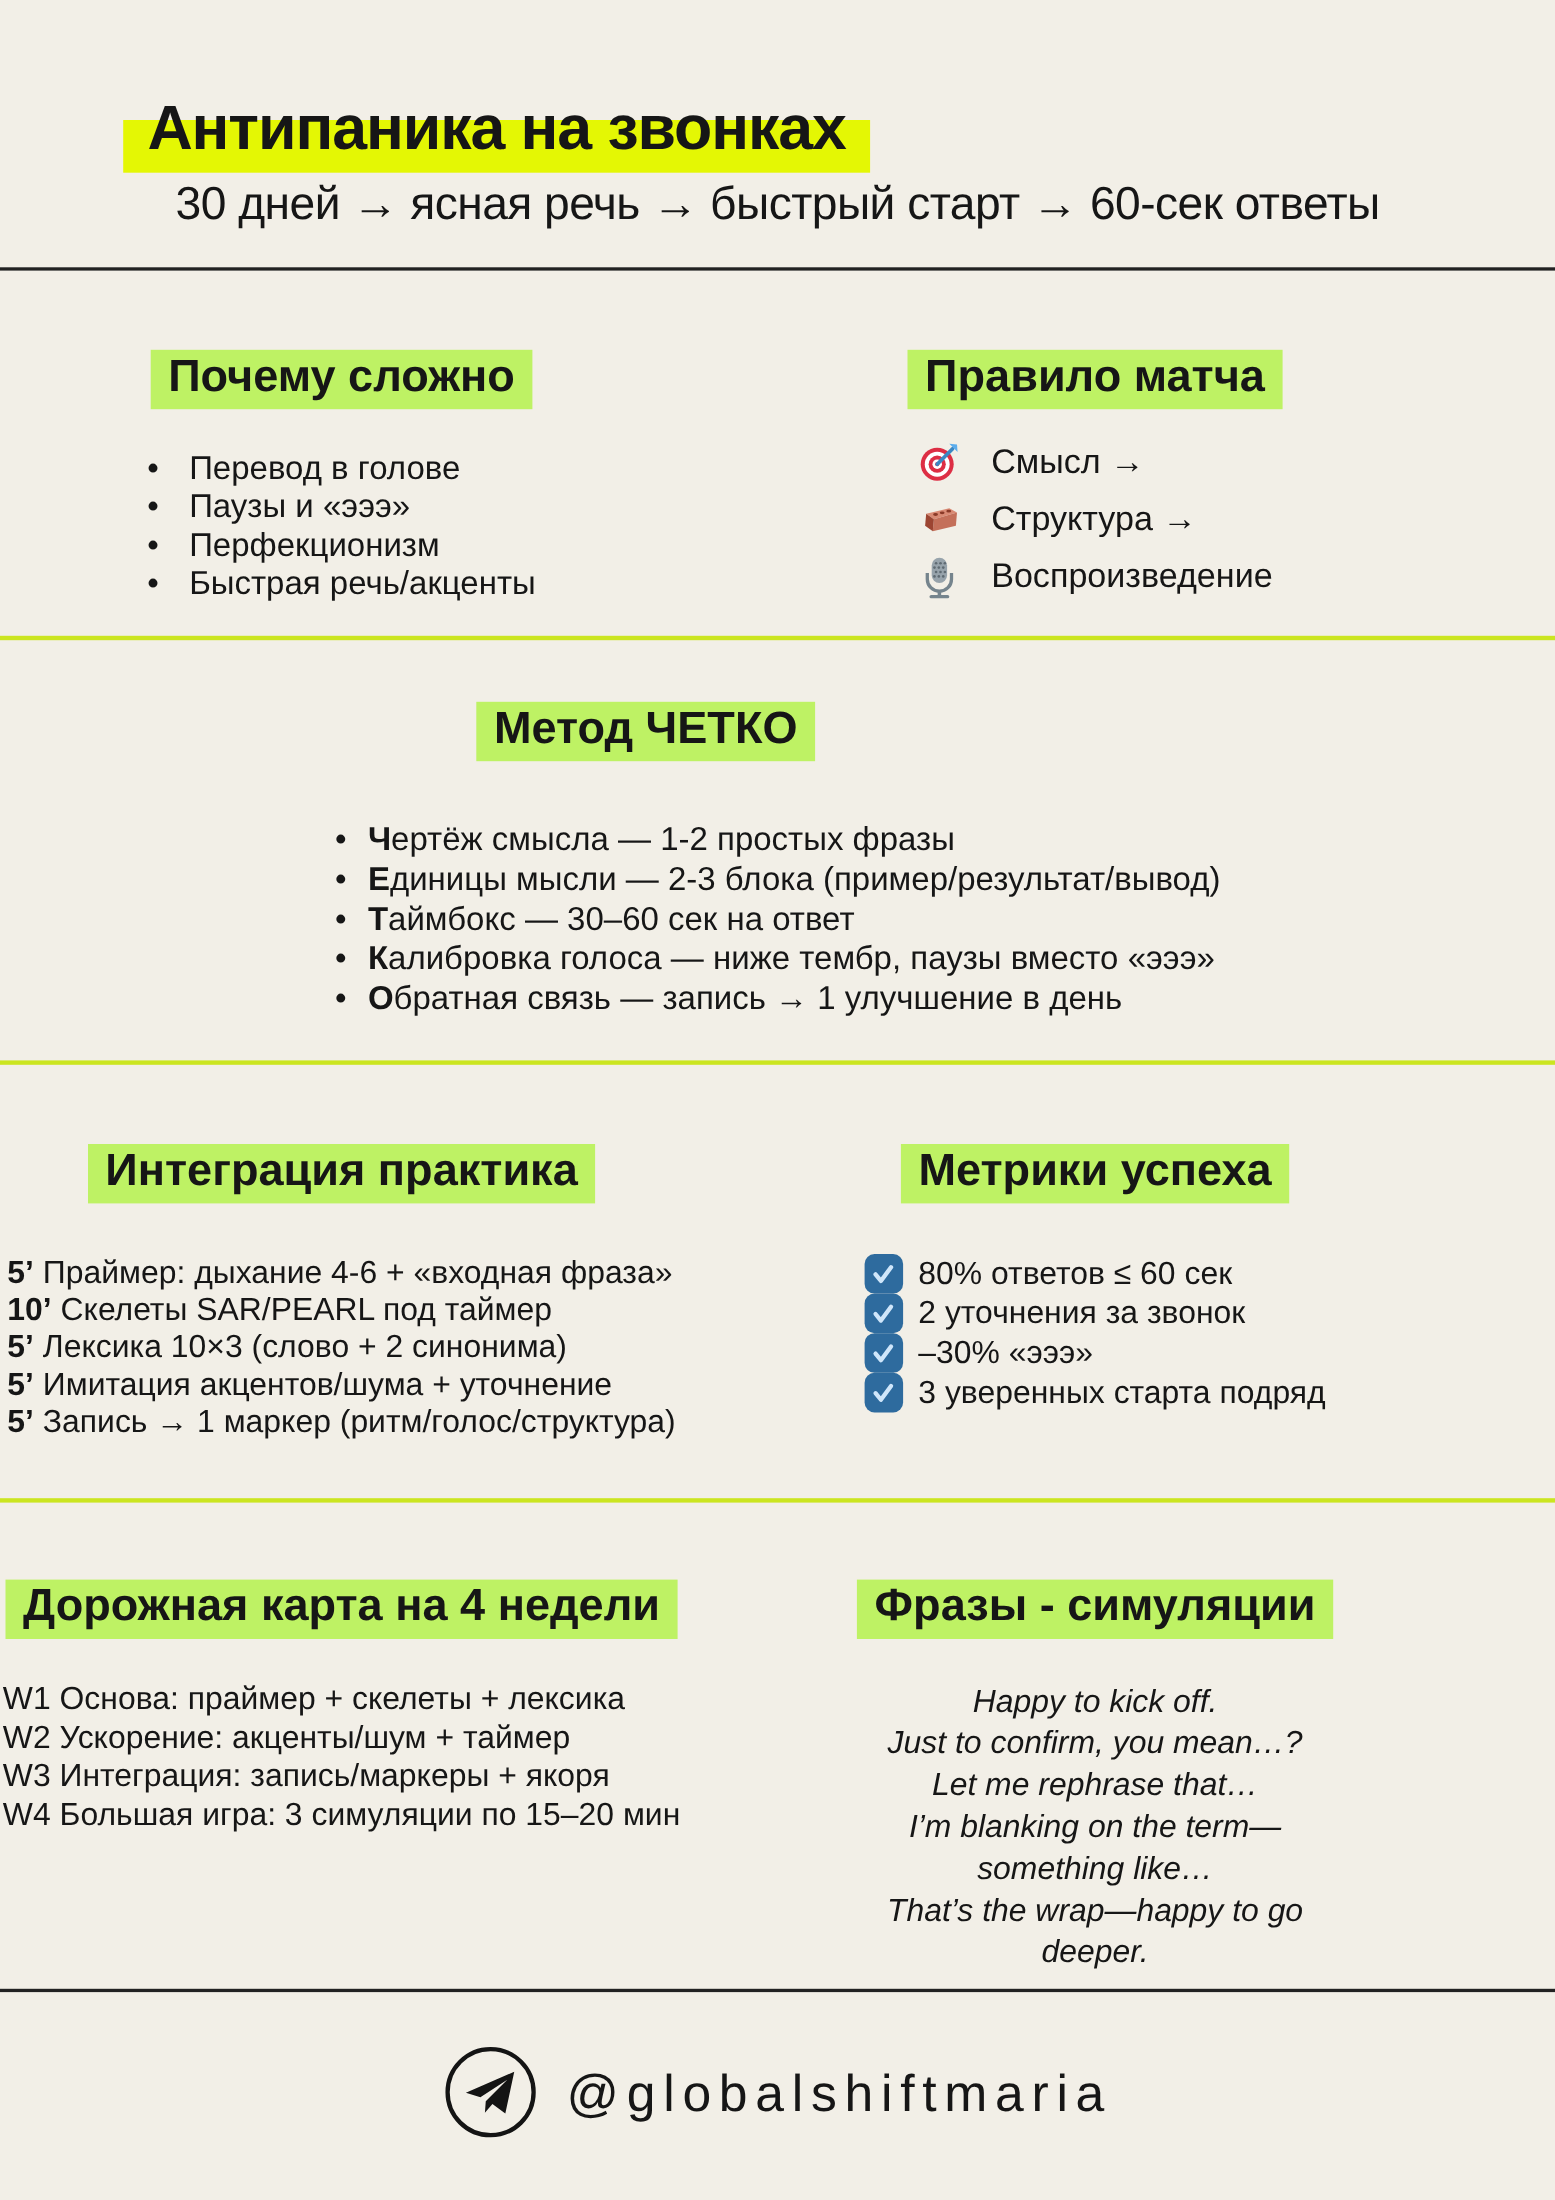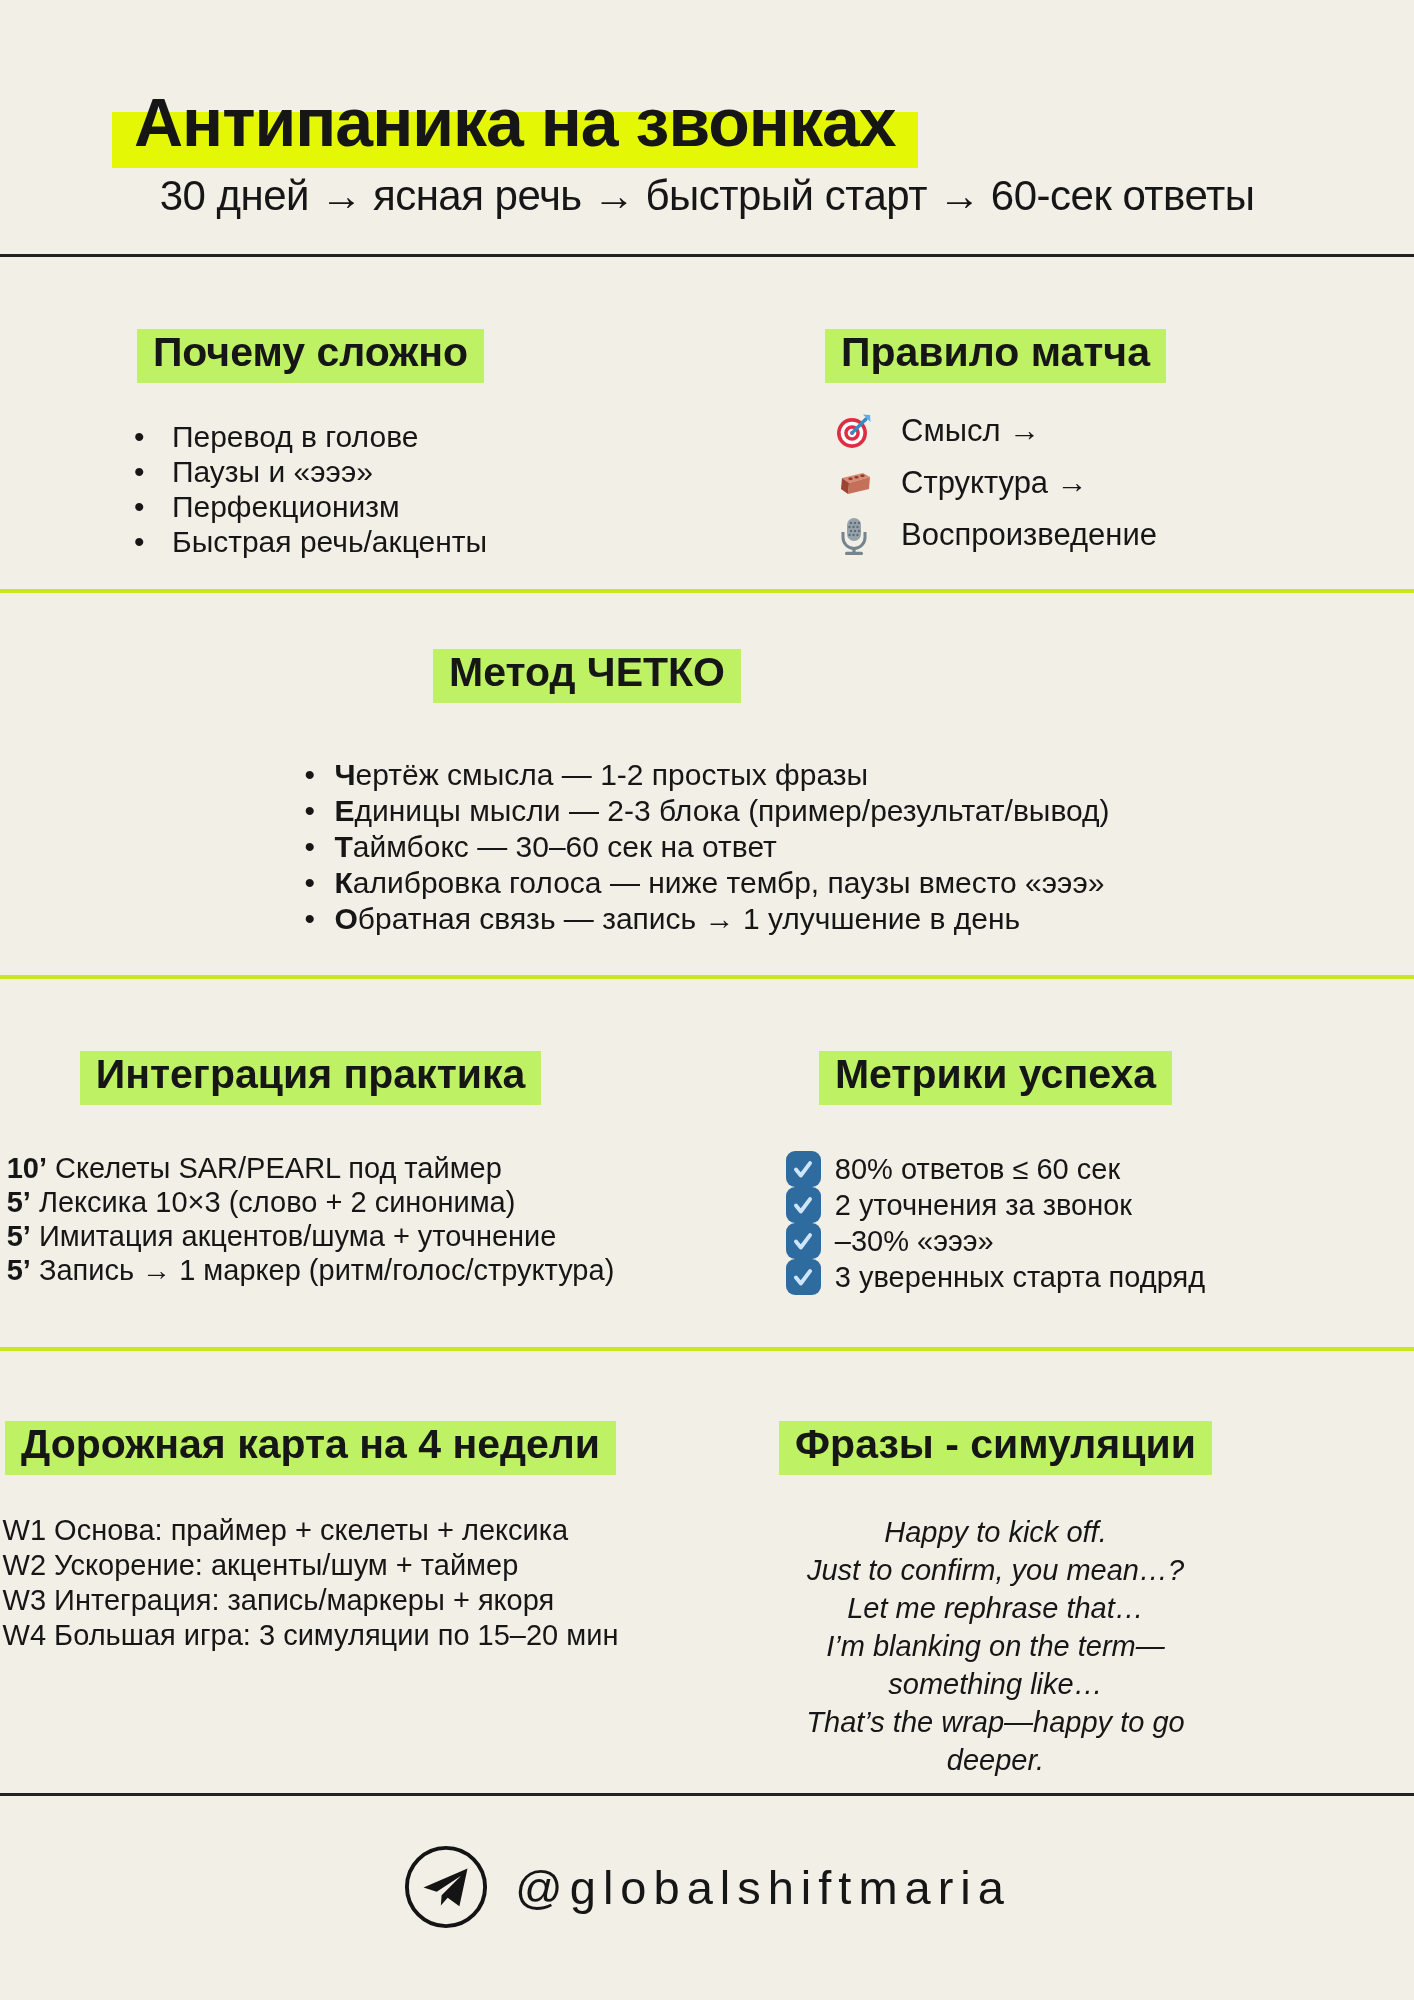--- a/index.html
+++ b/index.html
@@ -4,21 +4,21 @@
 <style>
   html,body{margin:0;padding:0;}
   .page{
     position:relative; width:1414px; height:2000px; overflow:hidden;
     background:#f2efe7; color:#161616;
     font-family:"Liberation Sans", sans-serif;
   }
   
   .title-wrap{ margin:88px 0 0 112px; width:fit-content; }
   .title{
-    display:inline-block; font-size:68px; font-weight:bold; line-height:1;
+    display:inline-block; font-size:57px; font-weight:bold; line-height:1;
     letter-spacing:-1px; padding:0 22px 12px;
     background:linear-gradient(180deg, transparent 30%, #e4f704 30%);
     white-space:nowrap;
   }
   .subtitle{ text-align:center; font-size:42px; margin-top:4px; letter-spacing:-0.5px; }
   hr{ border:none; margin:0; }
   hr.dark{ border-top:3px solid #222; margin-top:34px; }
   hr.yellow{ border-top:4px solid #cbe520; }
   hr.y1{ margin-top:22px; }
   hr.y2{ margin-top:38px; }
@@ -209,20 +209,23 @@
 
   <hr class="yellow y2">
 
   <div class="row row2">
     <div class="col left">
       <div class="h2">
         <span class="hl">Интеграция практика</span>
       </div>
       <div class="daily">
 
+          <div class="daily-row">
+            <b>5’</b><span>Праймер: дыхание 4-6 + «входная фраза»</span>
+          </div>
 
           <div class="daily-row">
             <b>10’</b><span>Скелеты SAR/PEARL под таймер</span>
           </div>
 
           <div class="daily-row">
             <b>5’</b><span>Лексика 10×3 (слово + 2 синонима)</span>
           </div>
 
           <div class="daily-row">

